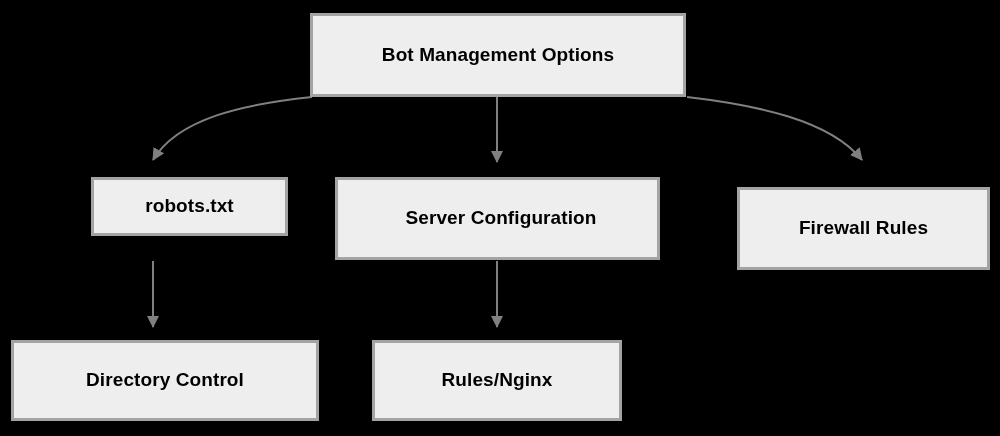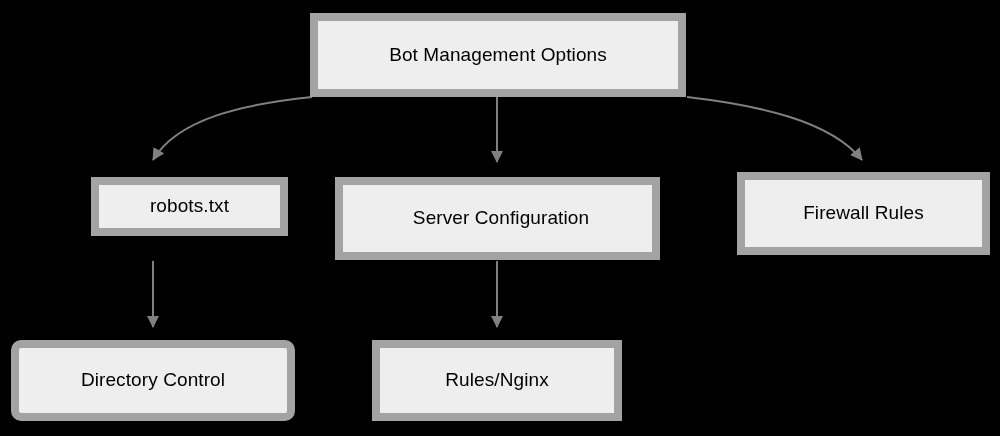--- a/index.html
+++ b/index.html
@@ -24,42 +24,42 @@
     left: 0;
     top: 0;
     width: 1000px;
     height: 436px;
     pointer-events: none;
   }
   .node {
     position: absolute;
     box-sizing: border-box;
     background: #eeeeee;
-    border: 8px solid #a3a3a3;
+    border: 3px solid #a3a3a3;
     display: flex;
     align-items: center;
     justify-content: center;
     color: #000000;
     font-family: "Liberation Sans", sans-serif;
     font-size: 19px;
-    font-weight: 400;
+    font-weight: 700;
     line-height: 1.1;
     letter-spacing: 0.1px;
     white-space: nowrap;
     z-index: 2;
   }
   .node-label {
     display: block;
     text-align: center;
   }
   #node-root       { left: 310px; top: 13px;  width: 376px; height: 84px; }
   #node-robots     { left: 55px;  top: 177px; width: 197px; height: 59px; margin-left: 36px; }
   #node-serverconf { left: 335px; top: 177px; width: 325px; height: 83px; padding-left: 7px; }
-  #node-firewall   { left: 737px; top: 172px; width: 253px; height: 83px; }
-  #node-directory  { left: 11px;  top: 340px; width: 284px; height: 81px; border-radius: 10px; }
+  #node-firewall   { left: 737px; top: 187px; width: 253px; height: 83px; }
+  #node-directory  { left: 11px;  top: 340px; width: 308px; height: 81px; }
   #node-apache     { left: 372px; top: 340px; width: 250px; height: 81px; }
 </style>
 </head>
 <body>
 
 <div id="diagram">
 
   <svg id="edge-layer" width="1000" height="436" viewBox="0 0 1000 436" xmlns="http://www.w3.org/2000/svg">
     <defs>
       <marker id="arrowhead" viewBox="0 0 10 10" refX="9.2" refY="5" markerWidth="6.2" markerHeight="6.2" orient="auto-start-reverse">

